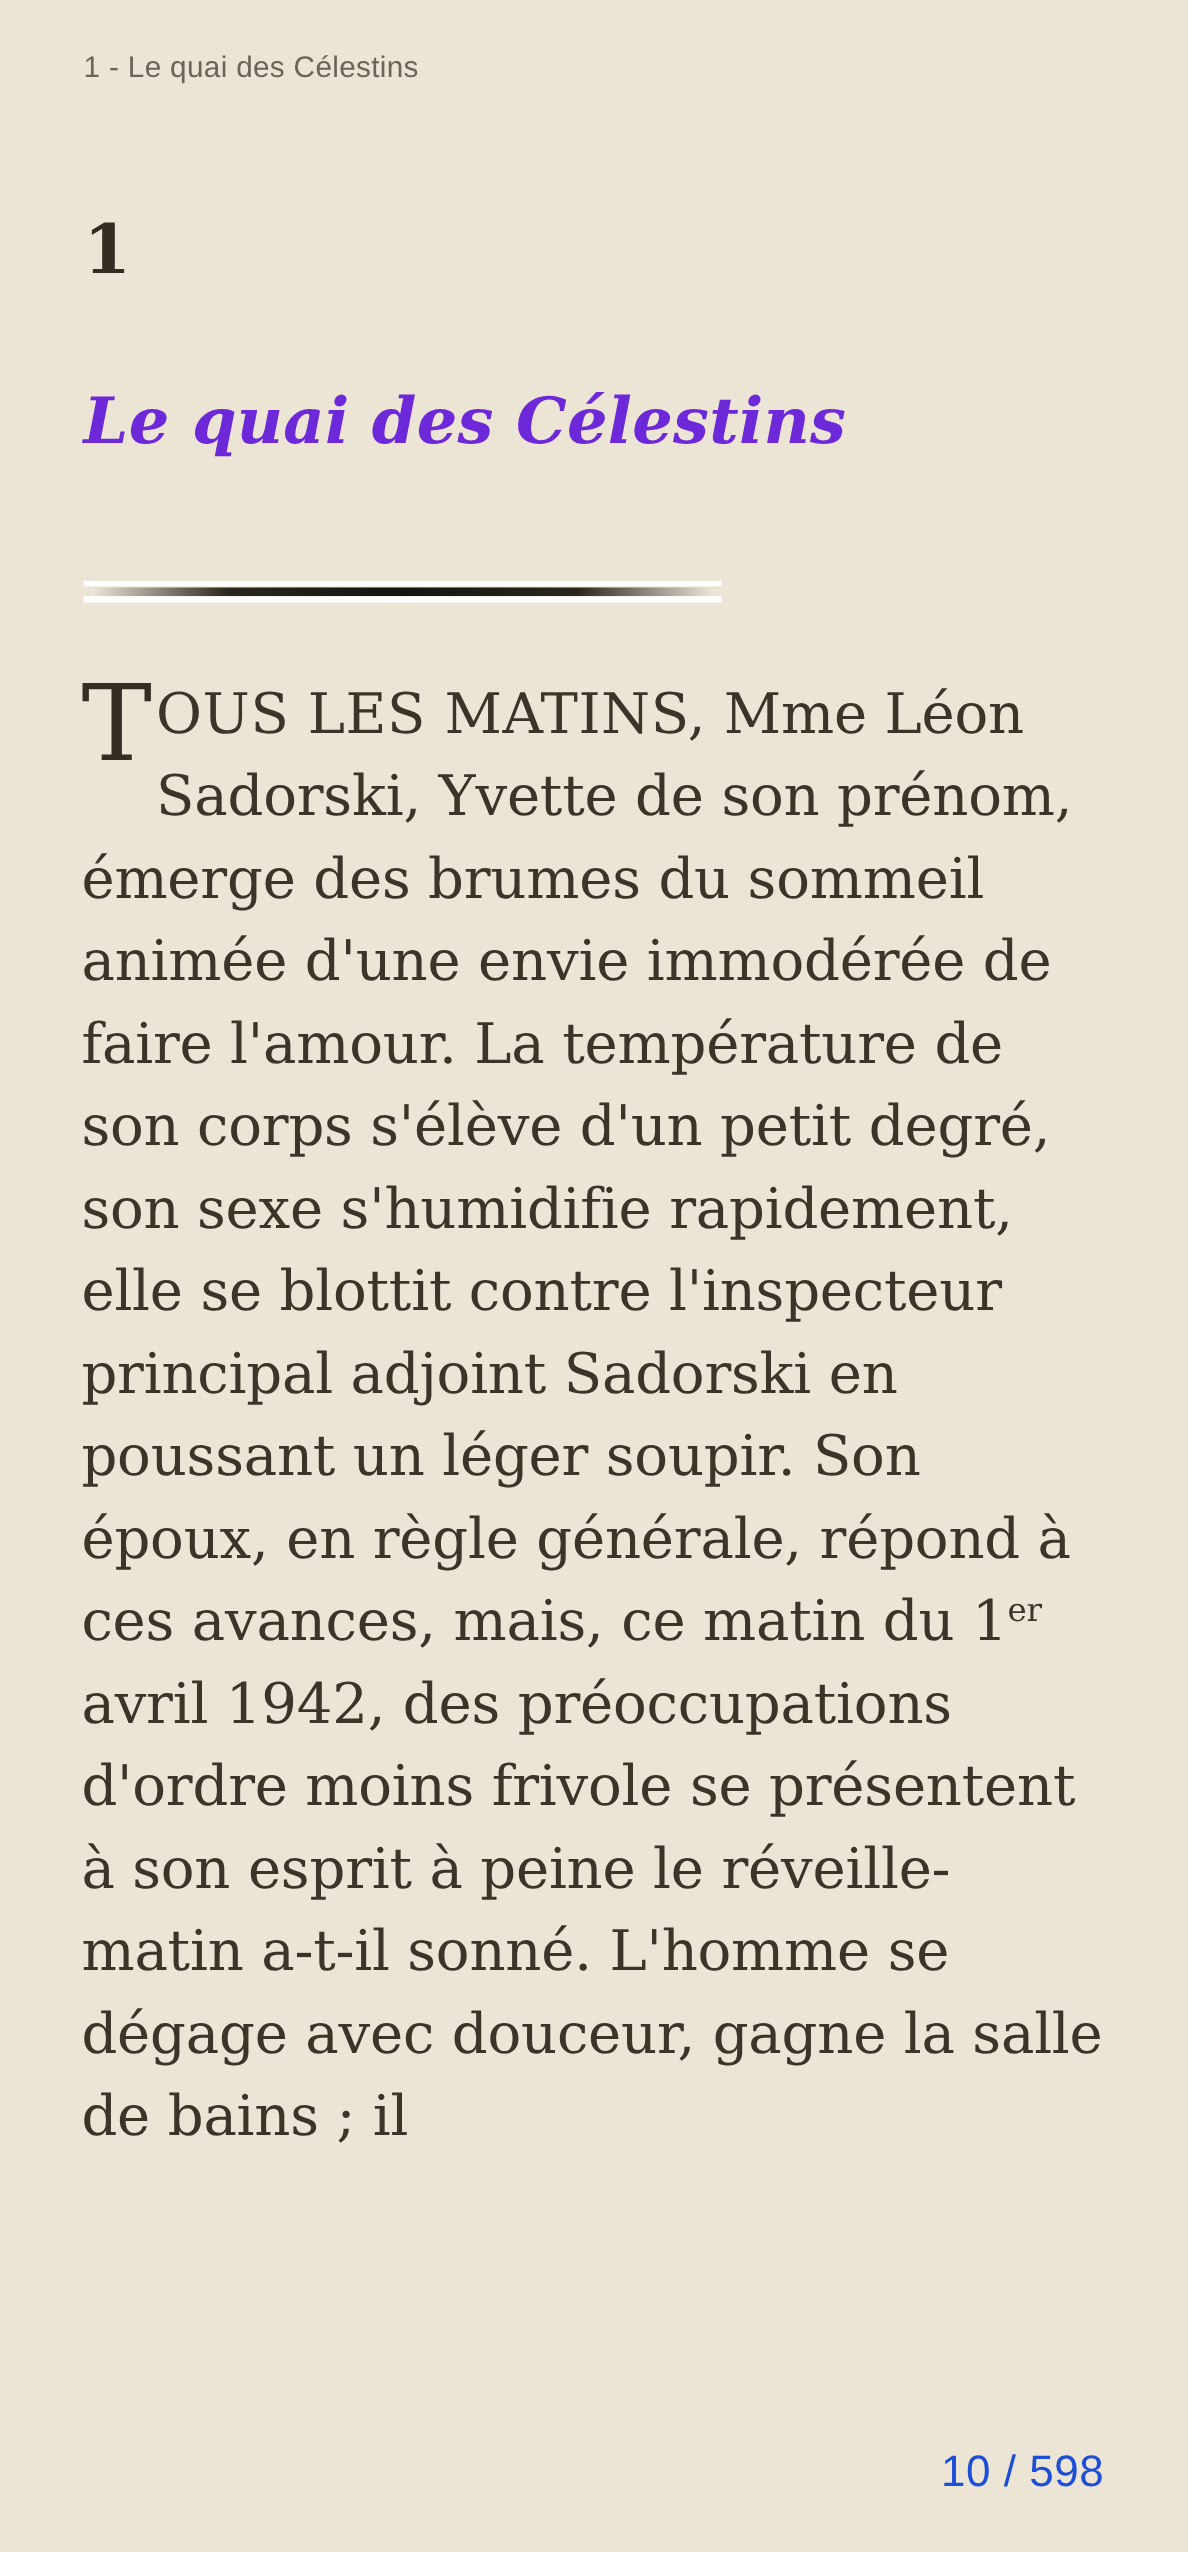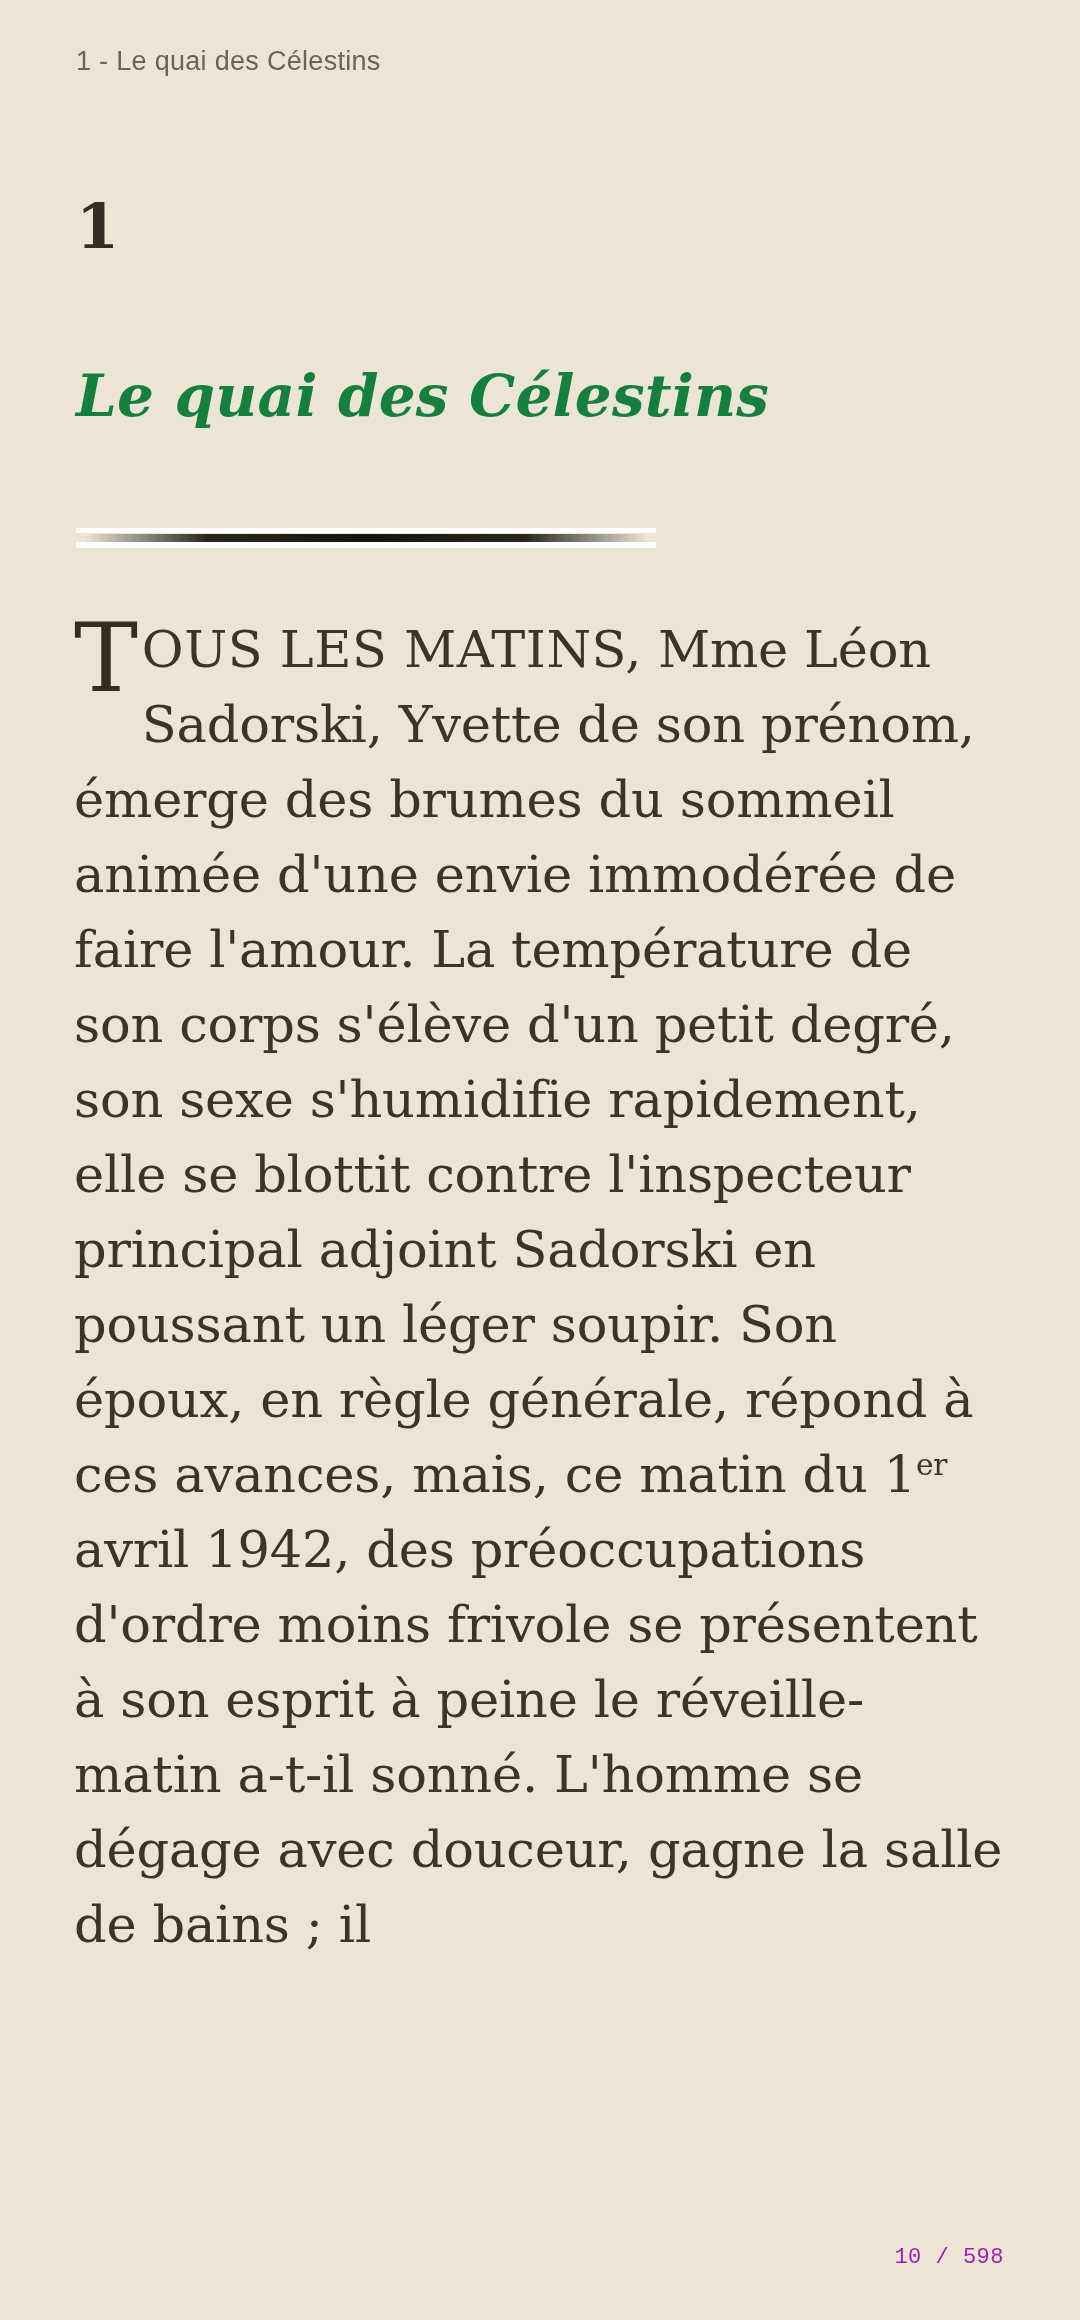--- a/index.html
+++ b/index.html
@@ -35,27 +35,27 @@
     top: 196px;
     left: 76px;
     font-family: "DejaVu Serif", serif;
     font-size: 62px;
     font-weight: 700;
     color: #332d24;
     line-height: 1;
   }
   .chapter-title {
     position: absolute;
-    top: 365px;
+    top: 352px;
     left: 76px;
     font-family: "DejaVu Serif", serif;
     font-style: italic;
     font-size: 58px;
     font-weight: 700;
-    color: #15803d;
+    color: #6d28d9;
     line-height: 1.1;
     letter-spacing: 0.2px;
   }
   .rule-wrap {
     position: absolute;
     top: 528px;
     left: 76px;
     width: 580px;
     height: 28px;
   }
@@ -111,23 +111,23 @@
   }
   sup {
     font-size: 0.58em;
     vertical-align: 0.58em;
     line-height: 0;
   }
   .footer {
     position: absolute;
     right: 76px;
     bottom: 50px;
-    font-family: Liberation Mono, monospace;
-    font-size: 22px;
-    color: #a21caf;
+    font-family: Liberation Sans, sans-serif;
+    font-size: 40px;
+    color: #1d4ed8;
     letter-spacing: 0.5px;
   }
 </style>
 </head>
 <body style="background: rgb(236, 229, 213);">
 
 <div class="page">
 
   <div class="running-head">1 - Le quai des Célestins</div>
 

